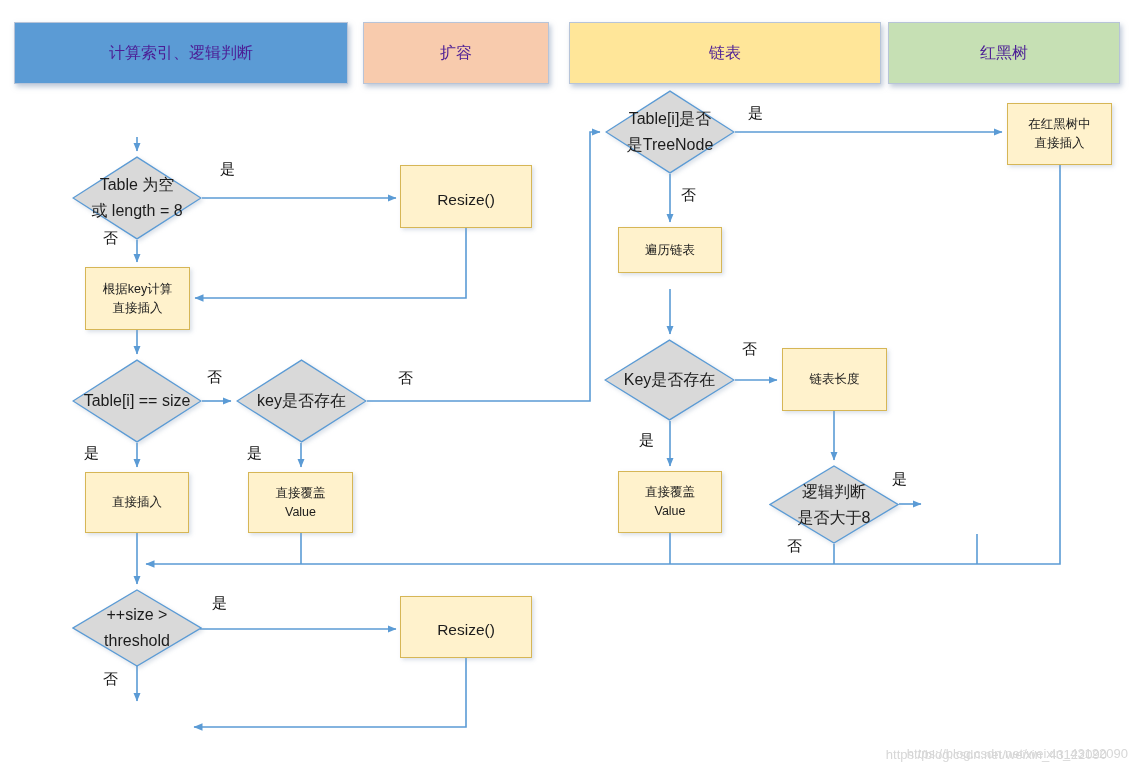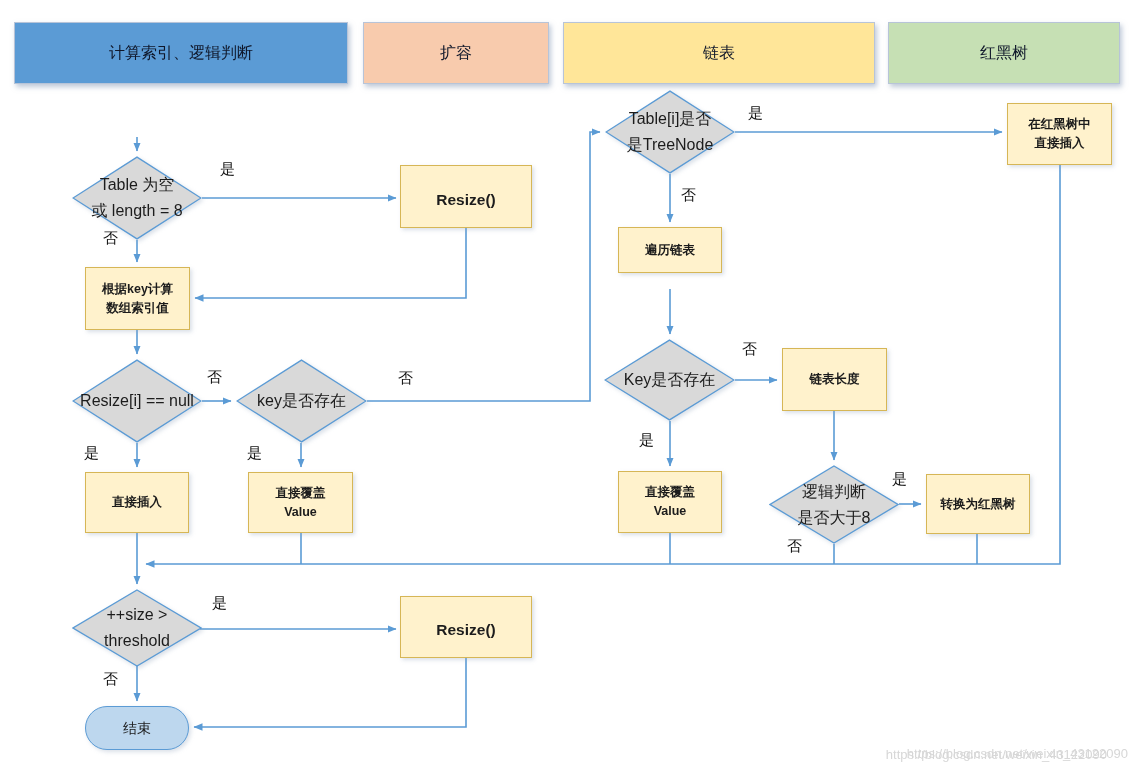--- a/index.html
+++ b/index.html
@@ -6,33 +6,32 @@
   .canvas{
     position:relative;width:1133px;height:768px;background:#fff;overflow:hidden;
     font-family:"Liberation Sans","DejaVu Sans",sans-serif;color:var(--text,#1c1c1c);
   }
   .edges{position:absolute;left:0;top:0;width:100%;height:100%;}
   .edge{fill:none;stroke:var(--accent,#5B9BD5);stroke-width:1.6;}
   .arrow{marker-end:url(#arr);}
   
   .legend-box{
     position:absolute;box-sizing:border-box;display:flex;align-items:center;justify-content:center;
-    font-size:16px;color:#0f172a;border:1px solid #b7c4d8;
+    font-size:16px;color:#4c1d95;border:1px solid #b7c4d8;
     box-shadow:2px 3px 5px rgba(130,150,180,.5);
   }
   .hd-calc{background:var(--header-calc,#5B9BD5);}
   .hd-resize{background:var(--header-resize,#F8CBAD);}
-  .hd-list{background:var(--header-list,#FFE699);}
+  .hd-list{background:var(--header-list,#FFE699);margin-left:6px;}
   .hd-tree{background:var(--header-tree,#C6E0B4);align-items:center;}
   
   .node{position:absolute;box-sizing:border-box;display:flex;align-items:center;justify-content:center;text-align:center;}
   .process{
     background:var(--process-fill,#FFF2CC);border:1px solid var(--process-border,#D6B656);
     box-shadow:2px 2px 4px rgba(150,165,190,.35);
-    font-weight:bold;
   }
   .terminal{
     background:var(--terminal-fill,#BDD7EE);border:1.4px solid var(--accent,#5B9BD5);
     border-radius:999px;box-shadow:2px 2px 4px rgba(150,165,190,.35);
   }
   .decision{background:transparent;}
   .decision .dshape{position:absolute;left:0;top:0;width:100%;height:100%;filter:drop-shadow(2px 2px 2px rgba(150,165,190,.35));}
   .decision polygon{fill:var(--decision-fill,#D9D9D9);stroke:var(--accent,#5B9BD5);stroke-width:1.3;}
   .lbl{position:relative;z-index:1;white-space:pre-line;line-height:1.5;font-size:12.5px;color:#1c1c1c;}
   .decision .lbl{font-size:16px;line-height:1.6;}
@@ -103,28 +102,28 @@
     <span class="lbl">Table 为空
 或 length = 8</span>
   </div>
 
   <div class="node process proc-big" style="left:400px;top:165px;width:132px;height:63px">
     <span class="lbl">Resize()</span>
   </div>
 
   <div class="node process" style="left:85px;top:267px;width:105px;height:63px">
     <span class="lbl">根据key计算
-数组索引值</span>
+直接插入</span>
   </div>
 
   <div class="node decision" style="left:72px;top:359px;width:130px;height:84px">
     <svg class="dshape" viewBox="0 0 100 60" preserveAspectRatio="none">
         <polygon points="50,0.8 99.2,30 50,59.2 0.8,30" vector-effect="non-scaling-stroke"></polygon>
       </svg>
-    <span class="lbl">Resize[i] == null</span>
+    <span class="lbl">Table[i] == size</span>
   </div>
 
   <div class="node decision" style="left:236px;top:359px;width:131px;height:84px">
     <svg class="dshape" viewBox="0 0 100 60" preserveAspectRatio="none">
         <polygon points="50,0.8 99.2,30 50,59.2 0.8,30" vector-effect="non-scaling-stroke"></polygon>
       </svg>
     <span class="lbl">key是否存在</span>
   </div>
 
   <div class="node process" style="left:85px;top:472px;width:104px;height:61px">
@@ -170,39 +169,33 @@
   </div>
 
   <div class="node decision" style="left:769px;top:465px;width:130px;height:79px">
     <svg class="dshape" viewBox="0 0 100 60" preserveAspectRatio="none">
         <polygon points="50,0.8 99.2,30 50,59.2 0.8,30" vector-effect="non-scaling-stroke"></polygon>
       </svg>
     <span class="lbl">逻辑判断
 是否大于8</span>
   </div>
 
-  <div class="node process" style="left:926px;top:474px;width:104px;height:60px">
-    <span class="lbl">转换为红黑树</span>
-  </div>
 
   <div class="node decision" style="left:72px;top:589px;width:130px;height:78px">
     <svg class="dshape" viewBox="0 0 100 60" preserveAspectRatio="none">
         <polygon points="50,0.8 99.2,30 50,59.2 0.8,30" vector-effect="non-scaling-stroke"></polygon>
       </svg>
     <span class="lbl">++size &gt;
 threshold</span>
   </div>
 
   <div class="node process proc-big" style="left:400px;top:596px;width:132px;height:62px">
     <span class="lbl">Resize()</span>
   </div>
 
-  <div class="node terminal" style="left:85px;top:706px;width:104px;height:44px">
-    <span class="lbl">结束</span>
-  </div>
 
   <span class="elabel" style="left:220px;top:160px">是</span>
   <span class="elabel" style="left:103px;top:229px">否</span>
   <span class="elabel" style="left:207px;top:368px">否</span>
   <span class="elabel" style="left:84px;top:444px">是</span>
   <span class="elabel" style="left:247px;top:444px">是</span>
   <span class="elabel" style="left:398px;top:369px">否</span>
   <span class="elabel" style="left:748px;top:104px">是</span>
   <span class="elabel" style="left:681px;top:186px">否</span>
   <span class="elabel" style="left:742px;top:340px">否</span>

